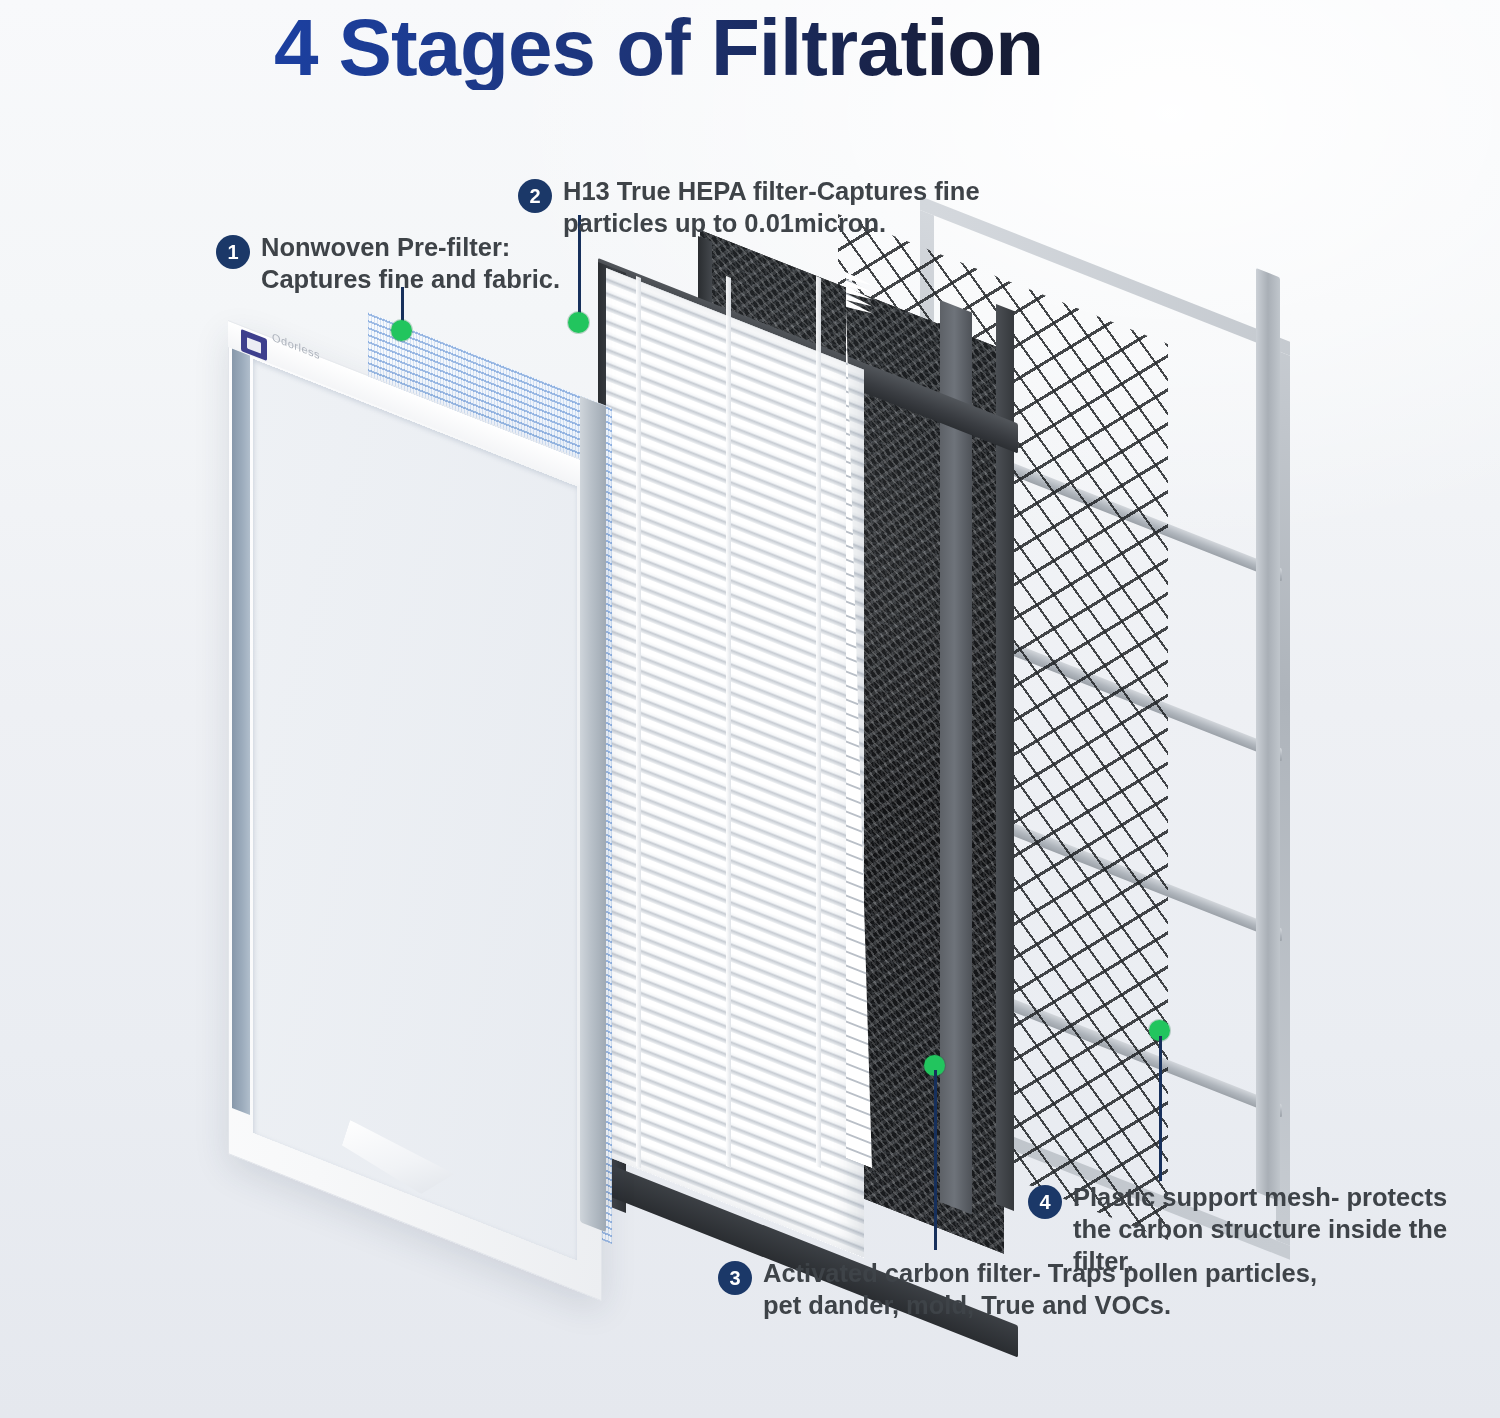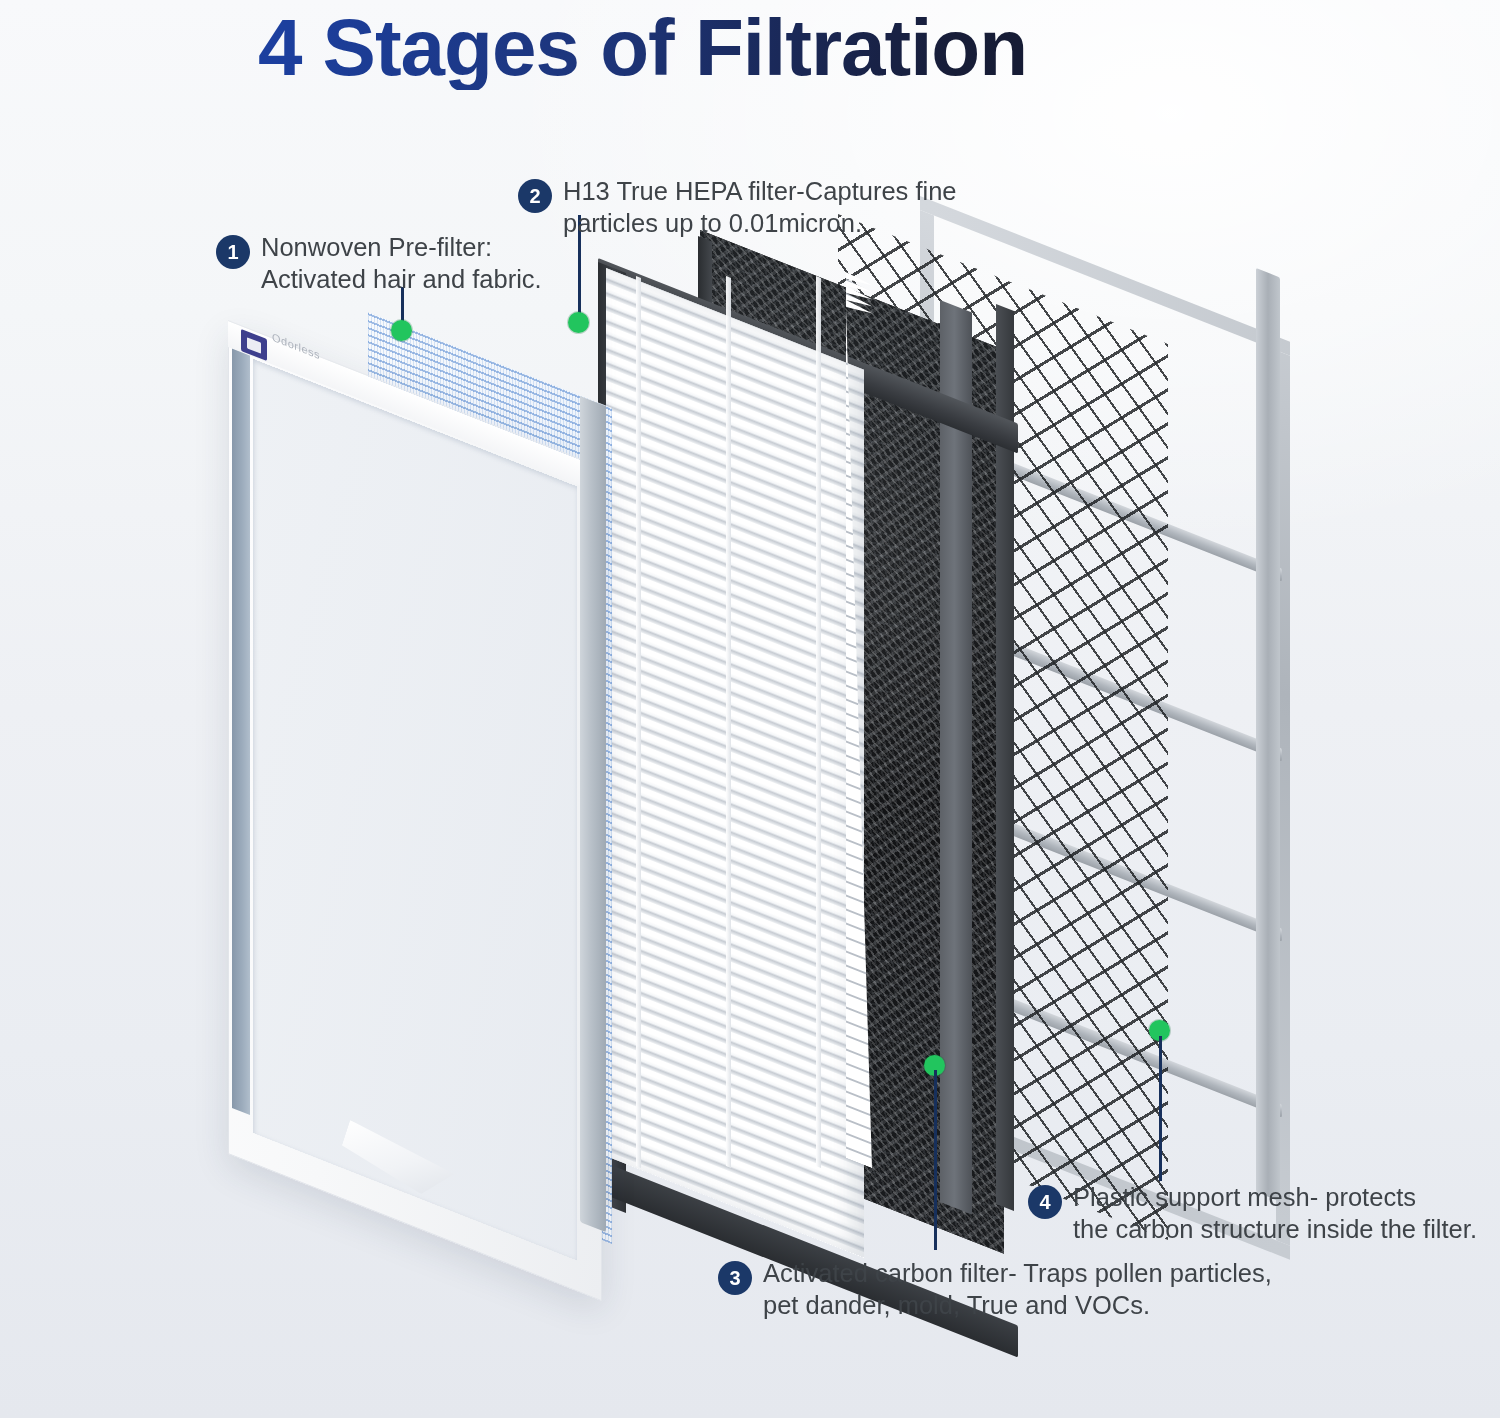--- a/index.html
+++ b/index.html
@@ -25,21 +25,21 @@
   #bg-glow {
     position: absolute;
     left: 0; top: 0; right: 0; bottom: 0;
     background: radial-gradient(ellipse 1100px 700px at 78% 8%, rgba(255,255,255,0.95) 0%, rgba(255,255,255,0.0) 62%);
     pointer-events: none;
   }
 
   
   #title {
     position: absolute;
-    left: 0;
+    left: 16px;
     top: 6px;
     width: 1285px;
     text-align: center;
     font-size: 80px;
     font-weight: bold;
     letter-spacing: -1px;
     line-height: 1.05;
     background: linear-gradient(100deg, #1c41ad 0%, #1c3f9e 22%, #1d3478 48%, #192murk 49%, #171d38 74%, #131827 100%);
     background: linear-gradient(100deg, #1c41ad 0%, #1c3f9e 22%, #1d3478 48%, #171d38 74%, #131827 100%);
     -webkit-background-clip: text;
@@ -361,21 +361,21 @@
     font-size: 20px;
     font-weight: bold;
     display: flex;
     align-items: center;
     justify-content: center;
     line-height: 1;
     margin-top: 3px;
   }
   .callout-text {
     font-size: 25.5px;
-    font-weight: 400;
+    font-weight: 700;
     line-height: 1.25;
     color: #3e4348;
     white-space: pre-line;
   }
 
   
   .leader-line {
     position: absolute;
     width: 3px;
     background: #17305c;
@@ -445,21 +445,21 @@
 
   <div class="leader-dot" style="left:924px; top:1055px;"></div>
   <div class="leader-line" style="left:934px; top:1070px; height:180px;"></div>
 
   <div class="leader-dot" style="left:1149px; top:1020px;"></div>
   <div class="leader-line" style="left:1159px; top:1036px; height:145px;"></div>
 
   <div class="callout" style="left:216px; top:232px;">
     <div class="callout-num">1</div>
     <div class="callout-text">Nonwoven Pre-filter:
-Activated hair and fabric.</div>
+Captures fine and fabric.</div>
   </div>
 
   <div class="callout" style="left:518px; top:176px;">
     <div class="callout-num">2</div>
     <div class="callout-text">H13 True HEPA filter-Captures fine
 particles up to 0.01micron.</div>
   </div>
 
   <div class="callout" style="left:718px; top:1258px;">
     <div class="callout-num">3</div>

